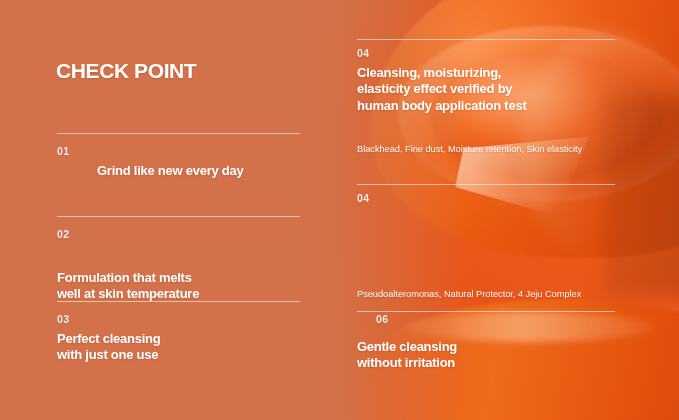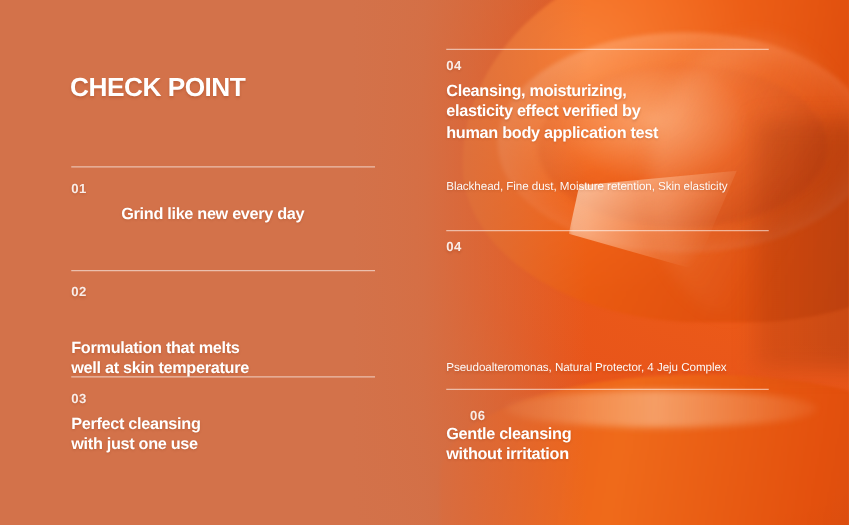--- a/index.html
+++ b/index.html
@@ -183,20 +183,20 @@
       </div>
 
       <div class="item" style="top:184px;height:122px;width:258px;">
         <div class="divider" style="top:0;"></div>
         <div class="item-num txt-shadow" style="top:8px;">04</div>
         <div class="item-sub txt-shadow" style="top:104px;">Pseudoalteromonas, Natural Protector, 4 Jeju Complex</div>
       </div>
 
       <div class="item" style="top:311px;height:80px;width:258px;">
         <div class="divider" style="top:0;"></div>
-        <div class="item-num txt-shadow" style="top:16px;padding-left:19px;">06</div>
+        <div class="item-num txt-shadow" style="top:2px;padding-left:19px;">06</div>
         <div class="item-title txt-shadow" style="top:28px;white-space:pre-line;">Gentle cleansing
 without irritation</div>
       </div>
 
     </div>
   </div>
 </div>
 
 </body></html>

